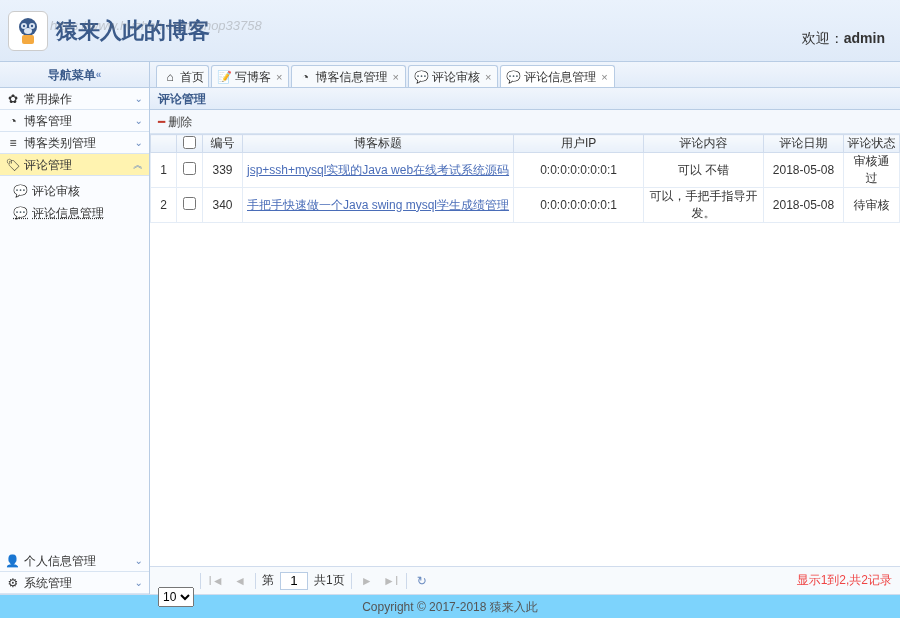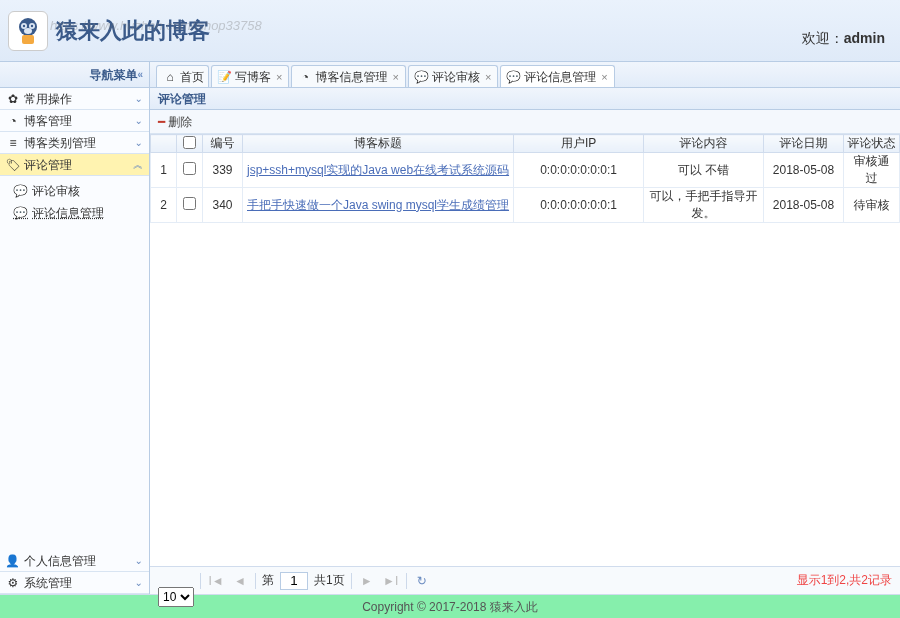--- a/index.html
+++ b/index.html
@@ -6,21 +6,21 @@
 body { font-family: "Microsoft YaHei", Arial, sans-serif; font-size: 12px; color: #333; background: #fff; width: 900px; height: 618px; overflow: hidden; }
 .header { height: 62px; background: linear-gradient(#eaf2fc, #dfeaf8); border-bottom: 1px solid #b8cce4; display: flex; align-items: center; padding: 0 8px; position: relative; }
 .logo { width: 40px; height: 40px; background: #fff; border-radius: 6px; display: flex; align-items: center; justify-content: center; margin-right: 8px; border: 1px solid #ccc; }
 .logo svg { width: 32px; height: 32px; }
 .site-title { font-size: 22px; color: #3a5a8a; font-weight: bold; }
 .watermark { position: absolute; left: 50px; top: 18px; font-size: 13px; color: rgba(120,120,120,0.35); font-style: italic; pointer-events: none; }
 .welcome { position: absolute; right: 15px; top: 30px; font-size: 14px; color: #333; }
 .welcome b { color: #333; }
 .main { display: flex; height: 532px; }
 .sidebar { width: 150px; background: #fafcff; border-right: 1px solid #b8cce4; display: flex; flex-direction: column; }
-.nav-header { height: 26px; line-height: 26px; background: linear-gradient(#f0f5fc, #e2ecf9); border-bottom: 1px solid #b8cce4; padding: 0 6px; font-weight: bold; color: #3a5a8a; display: flex; justify-content: flex-end; align-items: center; }
+.nav-header { height: 26px; line-height: 26px; background: linear-gradient(#f0f5fc, #e2ecf9); border-bottom: 1px solid #b8cce4; padding: 0 6px; font-weight: bold; color: #3a5a8a; display: flex; justify-content: center; align-items: center; }
 .nav-item { height: 22px; line-height: 22px; padding: 0 6px; border-bottom: 1px solid #d8e4f2; display: flex; align-items: center; gap: 4px; cursor: pointer; }
 .nav-item.active { background: #fff3b0; }
 .nav-sub { padding: 4px 0 4px 14px; }
 .nav-sub-item { height: 22px; line-height: 22px; display: flex; align-items: center; gap: 4px; cursor: pointer; }
 .nav-sub-item.underline { text-decoration: underline dotted; }
 .chevron { font-size: 10px; color: #6a8bc0; }
 .ico { width: 14px; height: 14px; display: inline-flex; align-items: center; justify-content: center; font-size: 12px; }
 .sidebar-fill { flex: 1; }
 .content { flex: 1; display: flex; flex-direction: column; background: #fff; }
 .tabs { height: 26px; background: linear-gradient(#f0f5fc, #e2ecf9); border-bottom: 1px solid #b8cce4; display: flex; align-items: flex-end; padding-left: 6px; gap: 2px; }
@@ -43,21 +43,21 @@
 .col-content { width: auto; }
 .col-date { width: 80px; }
 .col-status { width: 56px; }
 .pager { height: 28px; border-top: 1px solid #d0dced; background: #f7fafd; display: flex; align-items: center; padding: 0 8px; gap: 6px; }
 .pager select { height: 20px; font-size: 12px; margin-top: 32px; }
 .pager .sep { width: 1px; height: 16px; background: #cdd9ea; }
 .pager .pbtn { width: 18px; height: 18px; display: inline-flex; align-items: center; justify-content: center; color: #6a8bc0; cursor: pointer; font-size: 12px; }
 .pager .pbtn.disabled { color: #bbb; cursor: default; }
 .pager input { width: 28px; height: 18px; text-align: center; border: 1px solid #b8cce4; }
 .pager-info { margin-left: auto; color: #ef4444; }
-.footer { height: 24px; line-height: 24px; text-align: center; border-top: 1px solid #d0dced; background: #86efac; color: #555; }
+.footer { height: 24px; line-height: 24px; text-align: center; border-top: 1px solid #d0dced; background: #7dd3fc; color: #555; }
 </style>
 </head>
 <body>
 
 <div class="header">
   <div class="logo">
     <svg viewBox="0 0 32 32">
         <circle cx="16" cy="12" r="9" fill="#3a5a8a"></circle>
         <circle cx="12" cy="11" r="3" fill="#dbe6f4"></circle>
         <circle cx="20" cy="11" r="3" fill="#dbe6f4"></circle>

